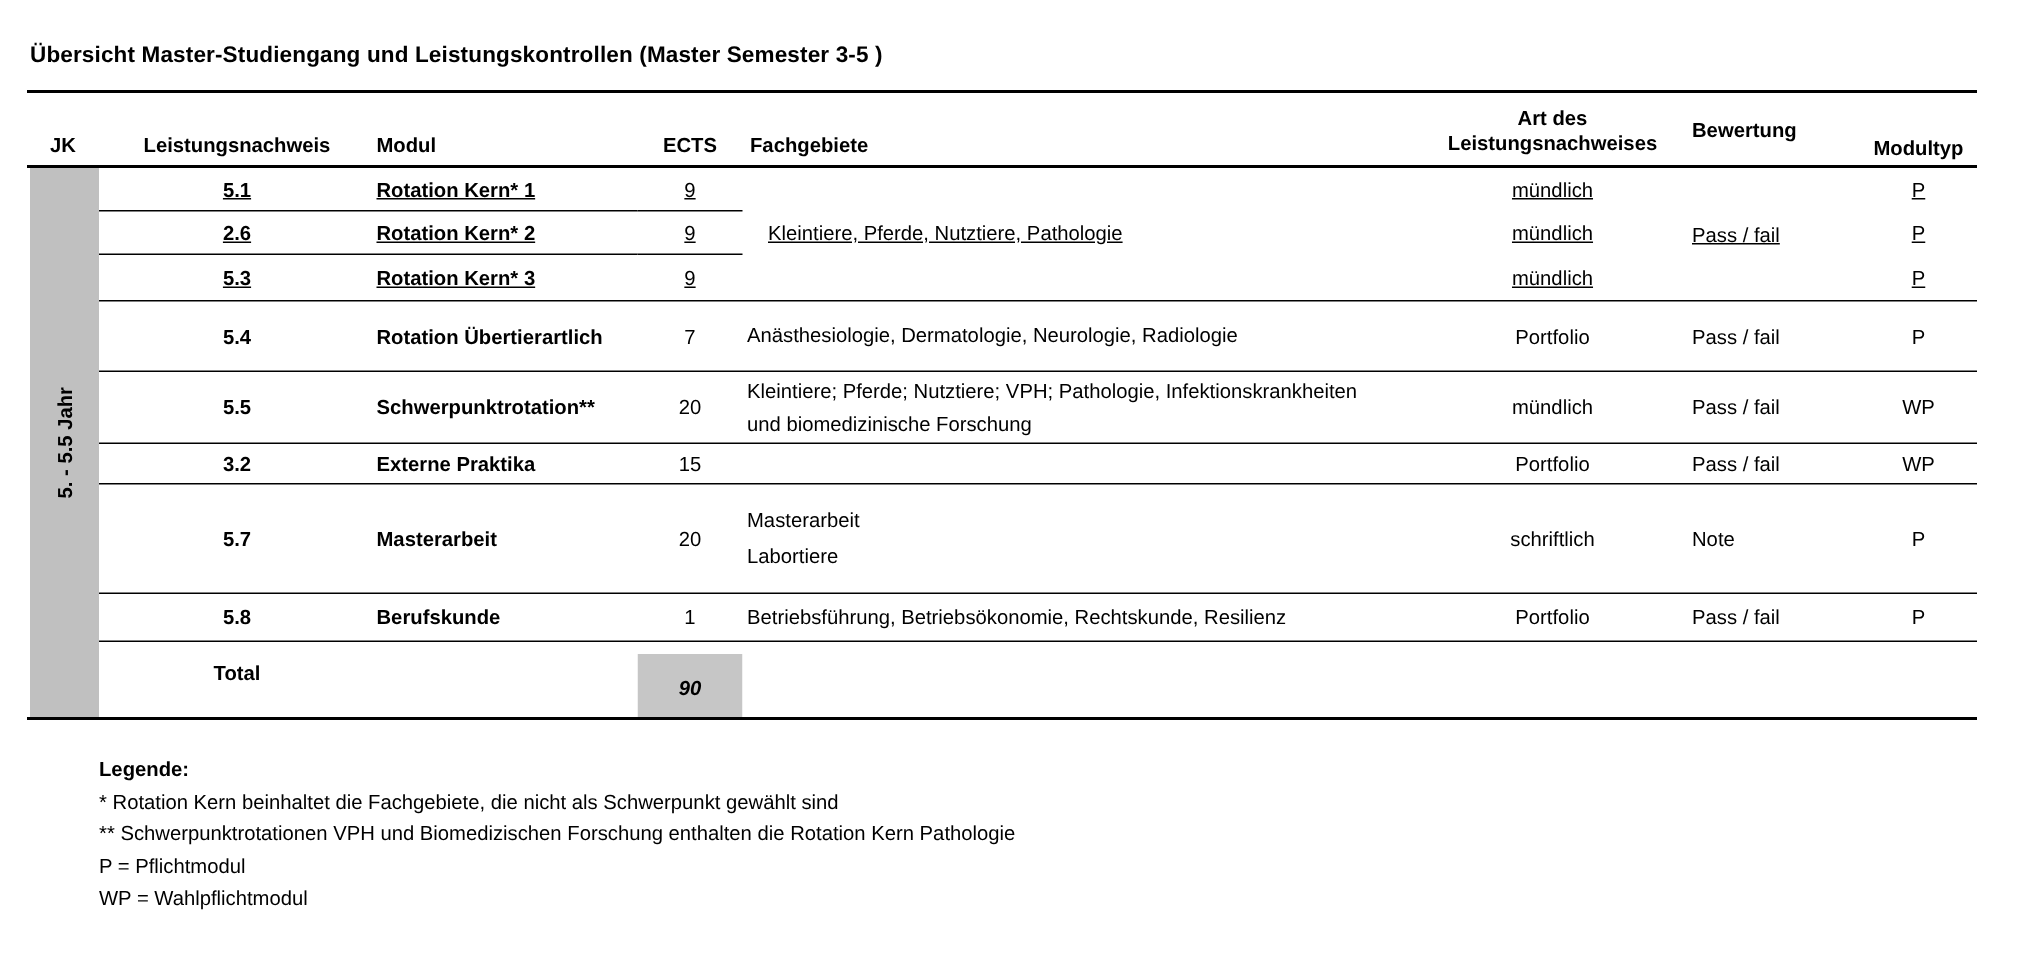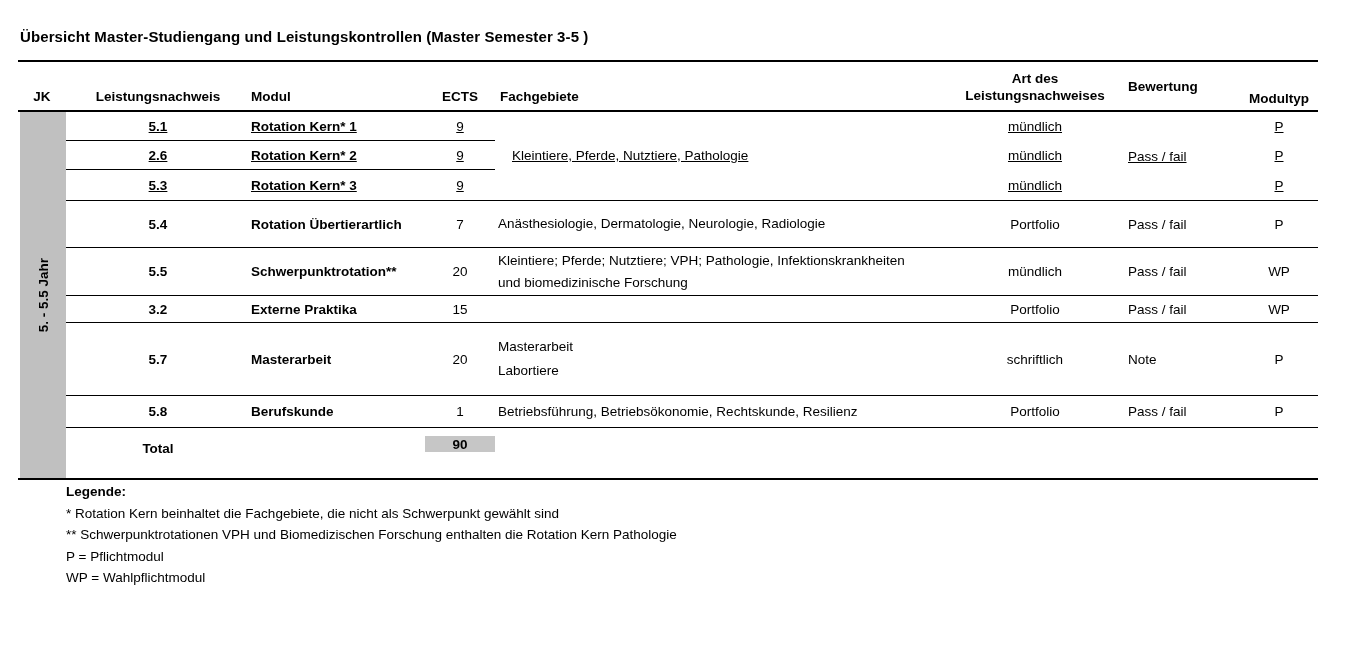--- a/index.html
+++ b/index.html
@@ -52,25 +52,25 @@
   .ects { justify-content:center; }
   .fach { padding-left:3px; line-height:22px; }
   .fach-indent { padding-left:17px; }
   .fach-multi { flex-direction:column; align-items:flex-start; justify-content:center; line-height:24px; }
   .art  { justify-content:center; }
   .bew  { padding-left:13px; }
   .typ  { justify-content:center; }
 
   .total-label { justify-content:center; font-weight:bold; align-items:flex-start; padding-top:13px; }
   .total-ects-wrap { justify-content:center; align-items:flex-start; padding-top:8px; }
-  .total-ects { width:70px; height:16px; display:flex; align-items:center; justify-content:center;
-                font-weight:bold; }
+  .total-ects { width:70px; height:44px; display:flex; align-items:center; justify-content:center;
+                font-weight:bold;font-style:italic; }
 
   
-  .legend { position:absolute; left:66px; top:481px; font-size:13.5px; line-height:21.5px; }
+  .legend { position:absolute; left:66px; top:502px; font-size:13.5px; line-height:21.5px; }
   .legend .lg-title { font-weight:bold; }
 </style>
 </head>
 <body>
 
 <div class="page">
 
   <div class="title">Übersicht Master-Studiengang und Leistungskontrollen (Master Semester 3-5 )</div>
 
   <div class="tbl">

